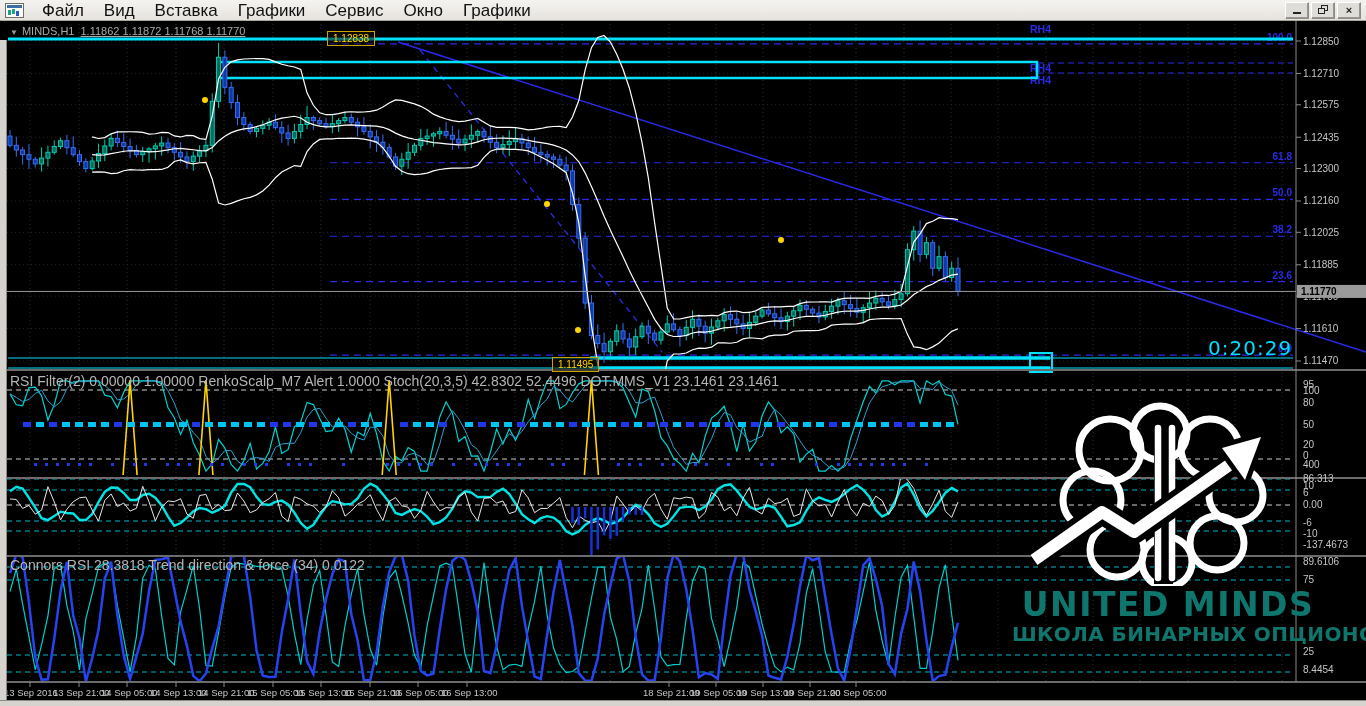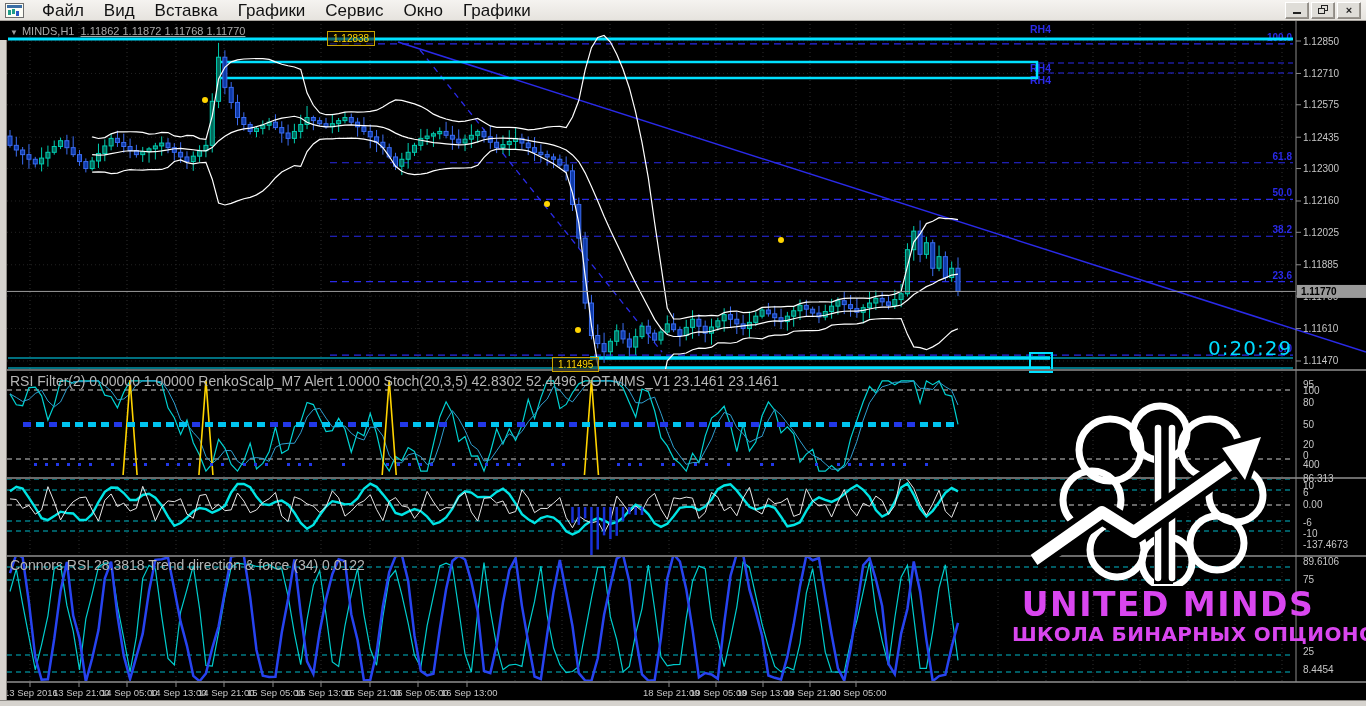--- a/index.html
+++ b/index.html
@@ -33,21 +33,21 @@
   .title-row .quotes{margin-left:6px;text-decoration:underline;}
   .price-tag{position:absolute;z-index:6;border:1px solid #c9a400;color:#ffd400;font-size:10px;
     line-height:13px;padding:0 5px;background:rgba(20,16,0,0.55);white-space:nowrap;}
   .tag-high{left:327px;top:11px;}
   .tag-low{left:552px;top:337px;text-align:right;}
   .pane-label{position:absolute;left:10px;z-index:5;color:#b5b5b5;font-size:14px;white-space:nowrap;}
   .timer{position:absolute;left:1208px;top:316px;z-index:6;color:#00dcff;font-size:20px;font-weight:normal;
     letter-spacing:1px;font-family:"DejaVu Sans",sans-serif;}
   
   .watermark{position:absolute;left:1012px;top:380px;width:312px;z-index:10;text-align:center;
-    color:#d946ef;font-family:"DejaVu Sans",sans-serif;}
+    color:#0f766e;font-family:"DejaVu Sans",sans-serif;}
   .wm1{font-size:33px;font-weight:bold;letter-spacing:1.5px;line-height:34px;margin-top:-2px;white-space:nowrap;}
   .wm2{font-size:20px;font-weight:bold;letter-spacing:0.4px;line-height:24px;white-space:nowrap;}
   
   .frame-left{position:absolute;left:0;top:20px;width:6px;height:680px;background:#d6d3ce;
     border-right:1px solid #8e8b86;z-index:20;}
   .frame-bottom{position:absolute;left:0;top:700px;width:1366px;height:6px;background:#d6d3ce;
     border-top:1px solid #8e8b86;z-index:20;}
 </style>
 </head>
 <body>

